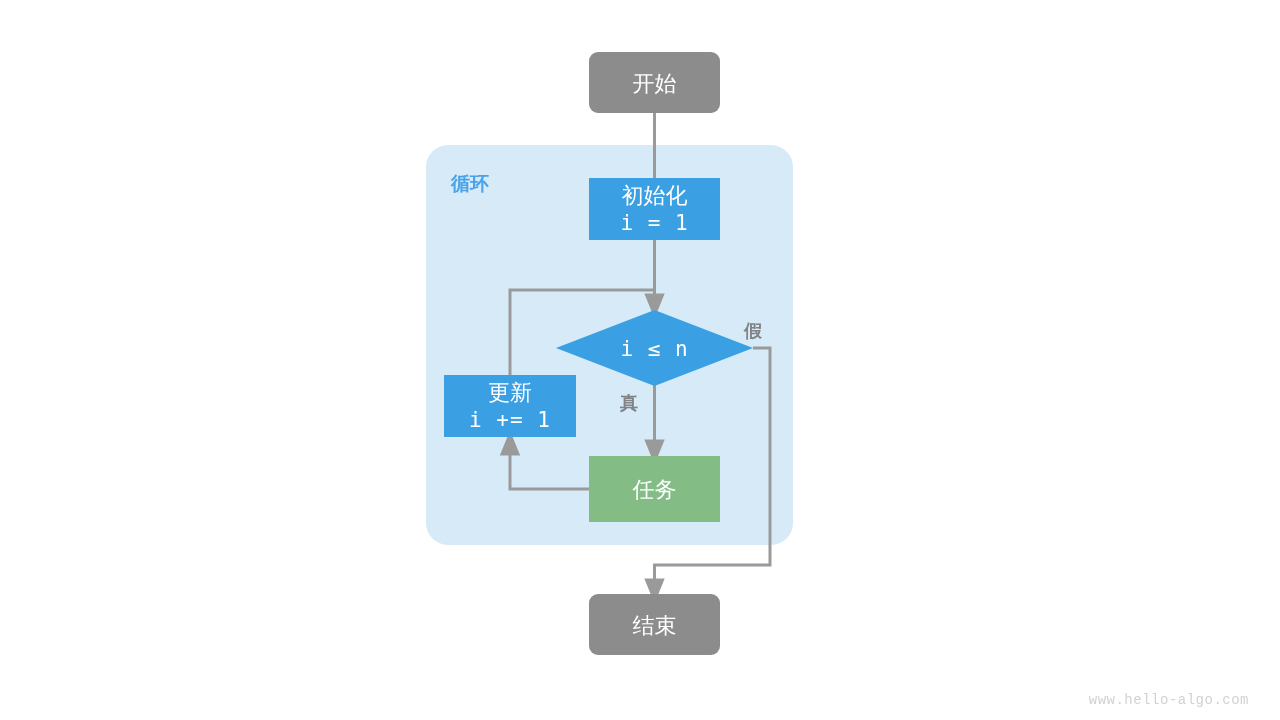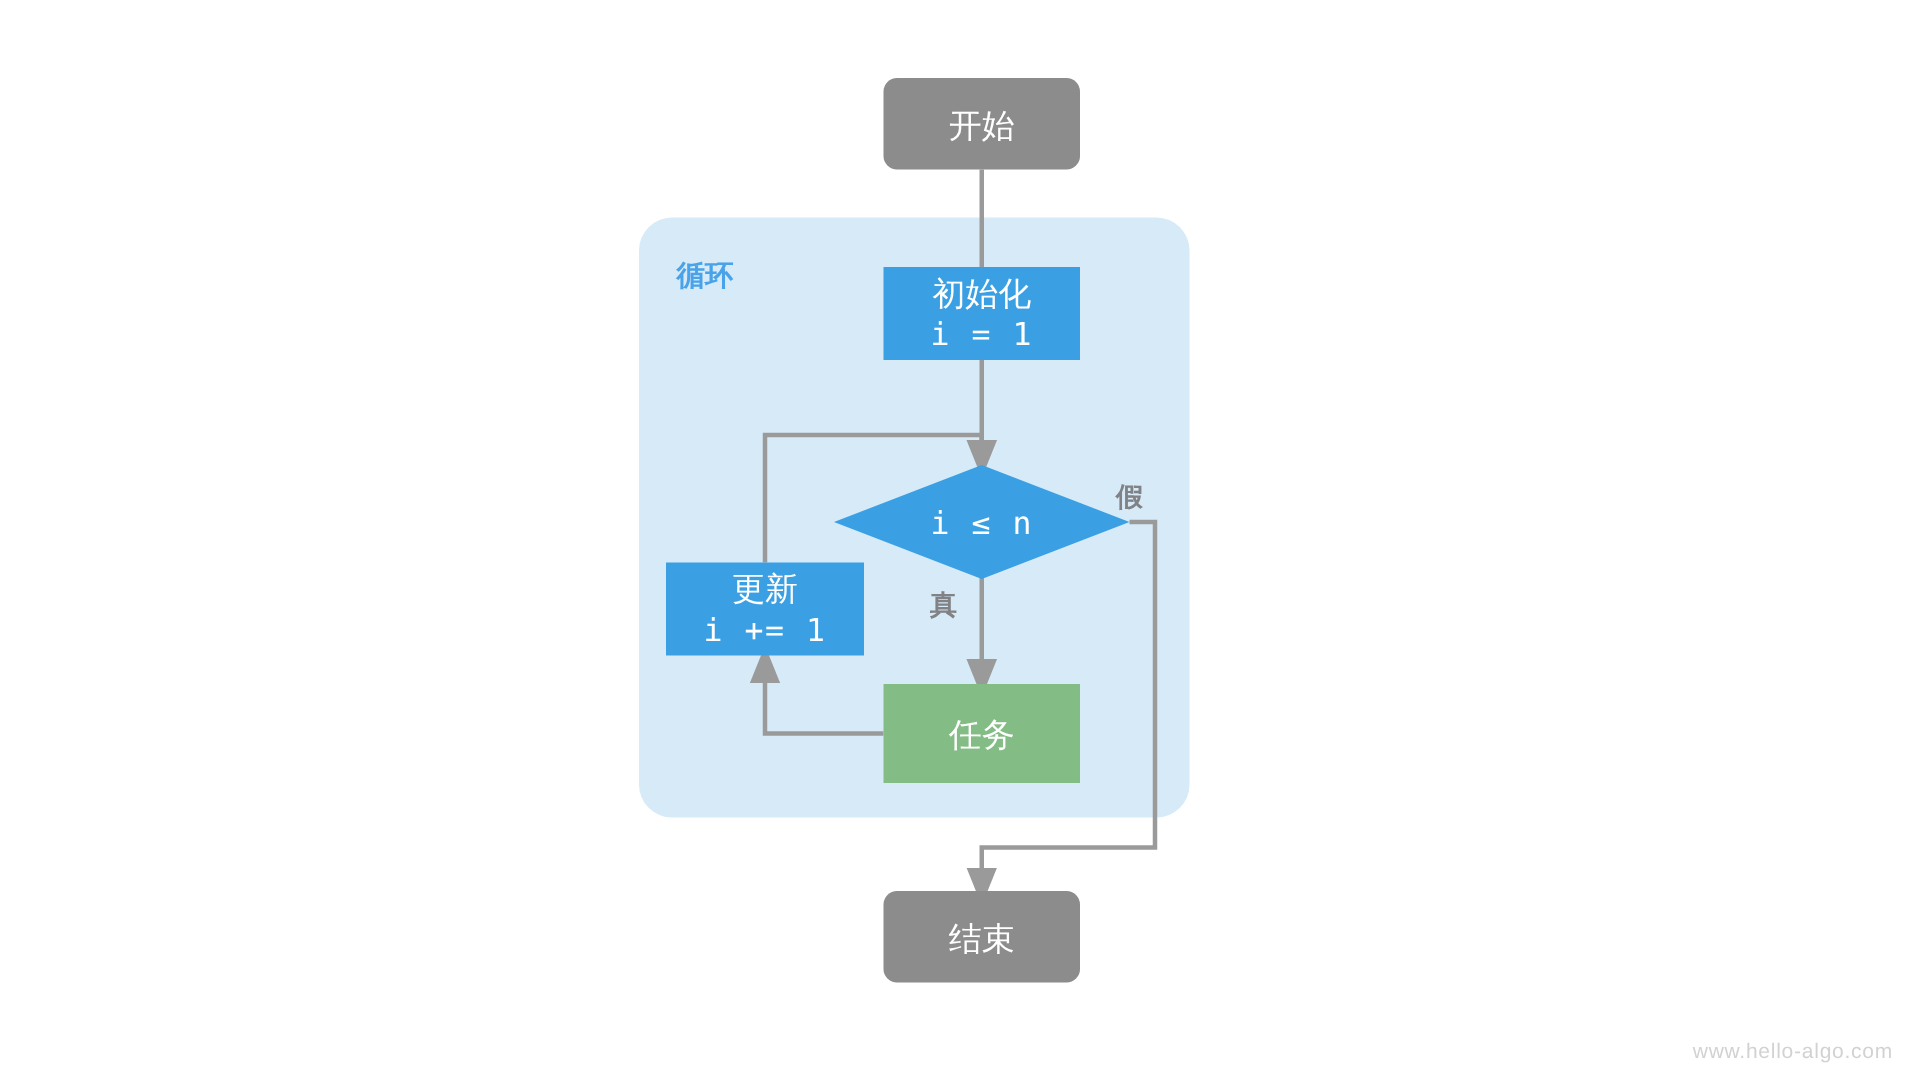--- a/index.html
+++ b/index.html
@@ -44,23 +44,23 @@
     fill: #4aa3e8;
   }
   .edge-label {
     font-family: "Liberation Sans", sans-serif;
     font-size: 18px;
     font-weight: bold;
     fill: #808285;
   }
   .watermark {
     position: absolute;
-    right: 18px;
+    right: 31px;
     bottom: 12px;
-    font-family: Liberation Sans, sans-serif;
+    font-family: Liberation Mono, monospace;
     font-size: 14px;
     color: #d2d2d2;
     letter-spacing: 0.5px;
     white-space: nowrap;
   }
   .connector {
     stroke: #9a9a9a;
     stroke-width: 3;
     fill: none;
   }

